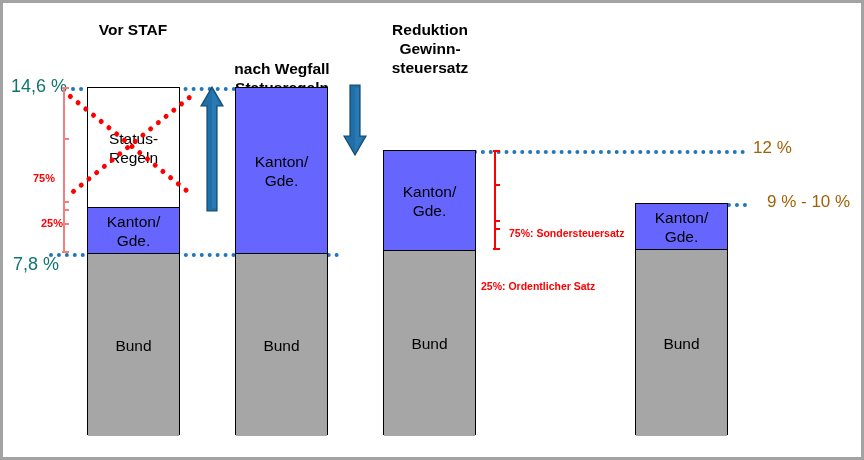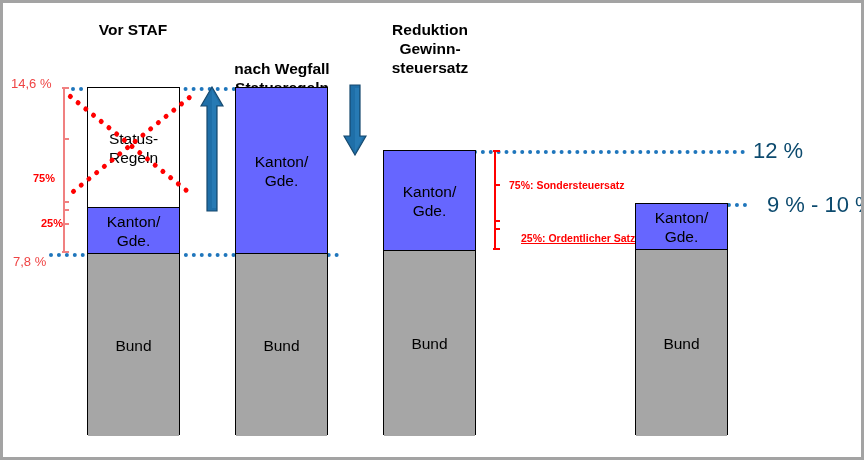--- a/index.html
+++ b/index.html
@@ -56,29 +56,29 @@
   .seg-status { background: #ffffff; border-bottom: 1.3px solid #000000; }
 
   
   .guide {
     position: absolute;
     height: 0;
     border-top: 4px dotted #1F76BC;
   }
   .guide-label {
     position: absolute;
-    font-size: 22px;
-    color: #0c4a6e;
+    font-size: 17px;
+    color: #a16207;
     white-space: nowrap;
     text-align: right;
   }
   .axis-label {
     position: absolute;
-    font-size: 13px;
-    color: #ef4444;
+    font-size: 18px;
+    color: #0f766e;
     white-space: nowrap;
   }
 
   
   .xline {
     position: absolute;
     height: 0;
     border-top: 5px dotted #FF0000;
     transform-origin: 0 0;
   }
@@ -115,20 +115,21 @@
   }
   .bracket-label {
     position: absolute;
     font-size: 11px;
     font-weight: bold;
     color: #FF0000;
     white-space: nowrap;
   }
   .bracket-label.small {
     font-size: 10.5px;
+    margin-top: 48px;
   }
 
   
   .arrow {
     position: absolute;
   }
 </style>
 </head>
 <body>
 
@@ -207,21 +208,21 @@
 
   <div class="bracket" style="left:491px; top:147px; width:8px; height:100px; color:#FF0000;">
     <div class="spine" style="border-left-color:#FF0000;"></div>
     <div class="cap" style="top:0;    border-top-color:#FF0000;"></div>
     <div class="cap" style="top:98px; border-top-color:#FF0000;"></div>
     <div class="tick" style="top:34px; border-top-color:#FF0000;"></div>
     <div class="tick" style="top:70px; border-top-color:#FF0000;"></div>
     <div class="tick" style="top:78px; border-top-color:#FF0000;"></div>
   </div>
   <div class="bracket-label small" style="left:506px; top:176px;">75%: Sondersteuersatz</div>
-  <div class="bracket-label small" style="left:518px; top:229px;text-decoration:underline;">25%: Ordentlicher Satz</div>
+  <div class="bracket-label small" style="left:478px; top:229px;">25%: Ordentlicher Satz</div>
 
   <div class="bar" style="left:632px; top:200px; width:93px; height:232px;">
     <div class="seg seg-kanton" style="top:0; height:46px;">Kanton/
 Gde.</div>
     <div class="seg seg-bund" style="top:46px; height:186px;">Bund</div>
   </div>
 
 </div>
 
 </body></html>

